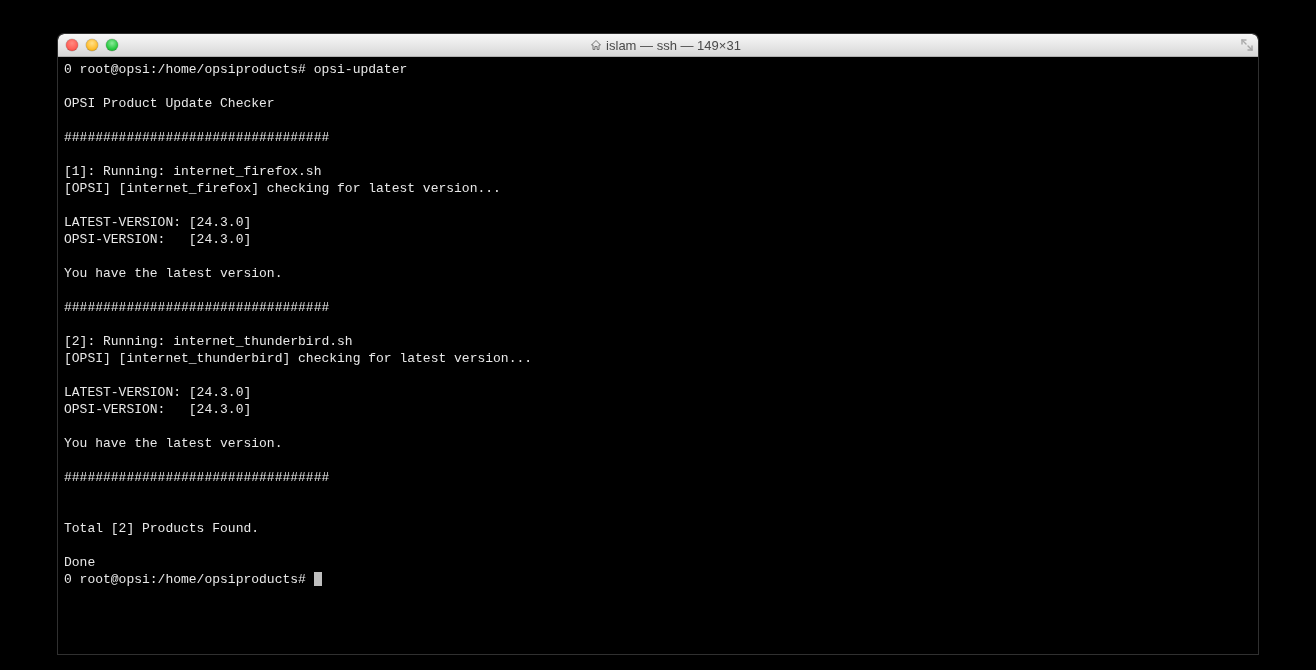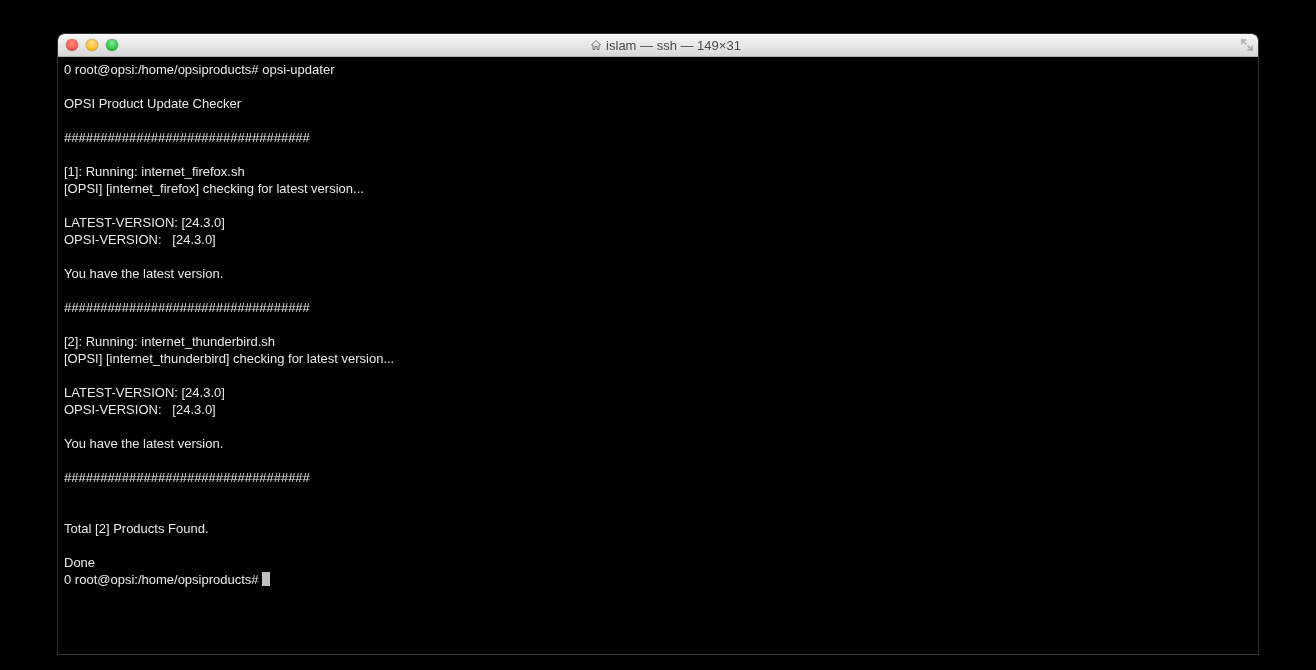--- a/index.html
+++ b/index.html
@@ -70,21 +70,21 @@
     position: absolute;
     right: 4px;
     top: 4px;
     width: 14px;
     height: 14px;
     opacity: 0.5;
   }
   .terminal-body {
     background: #000;
     color: #e8e8e8;
-    font-family: Liberation Sans, sans-serif;
+    font-family: Liberation Mono, monospace;
     font-size: 13px;
     line-height: 17px;
     padding: 4px 6px;
     white-space: pre;
     height: calc(100% - 22px);
     box-sizing: border-box;
     overflow: hidden;
   }
   .cursor-block {
     display: inline-block;

